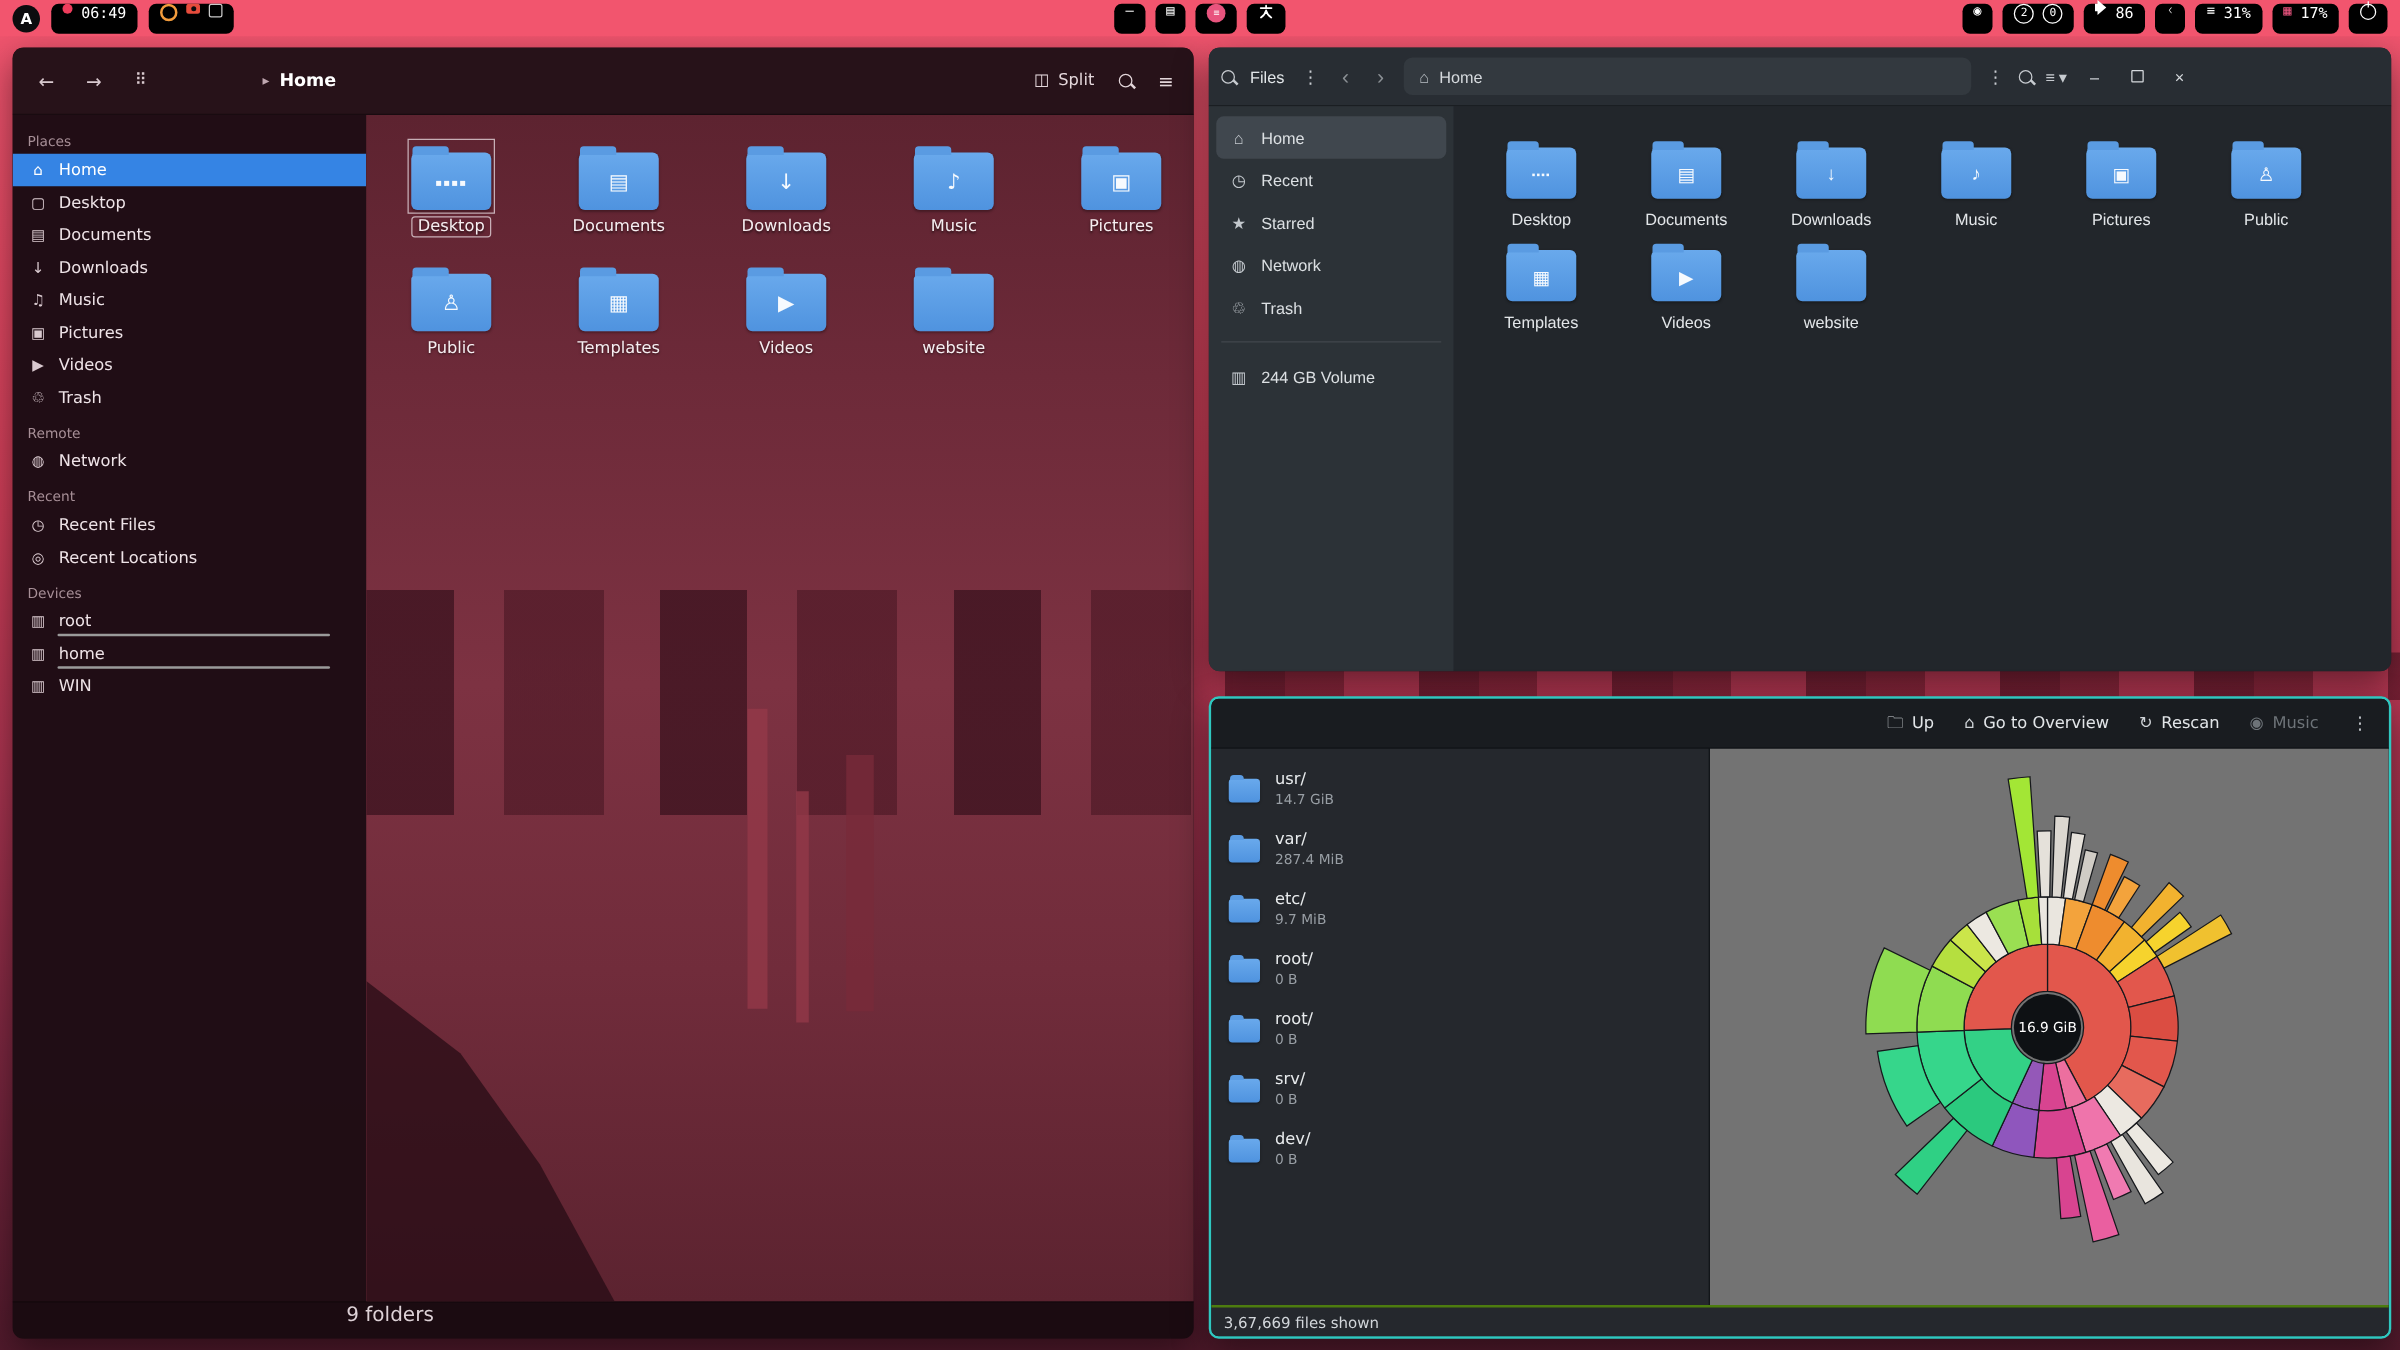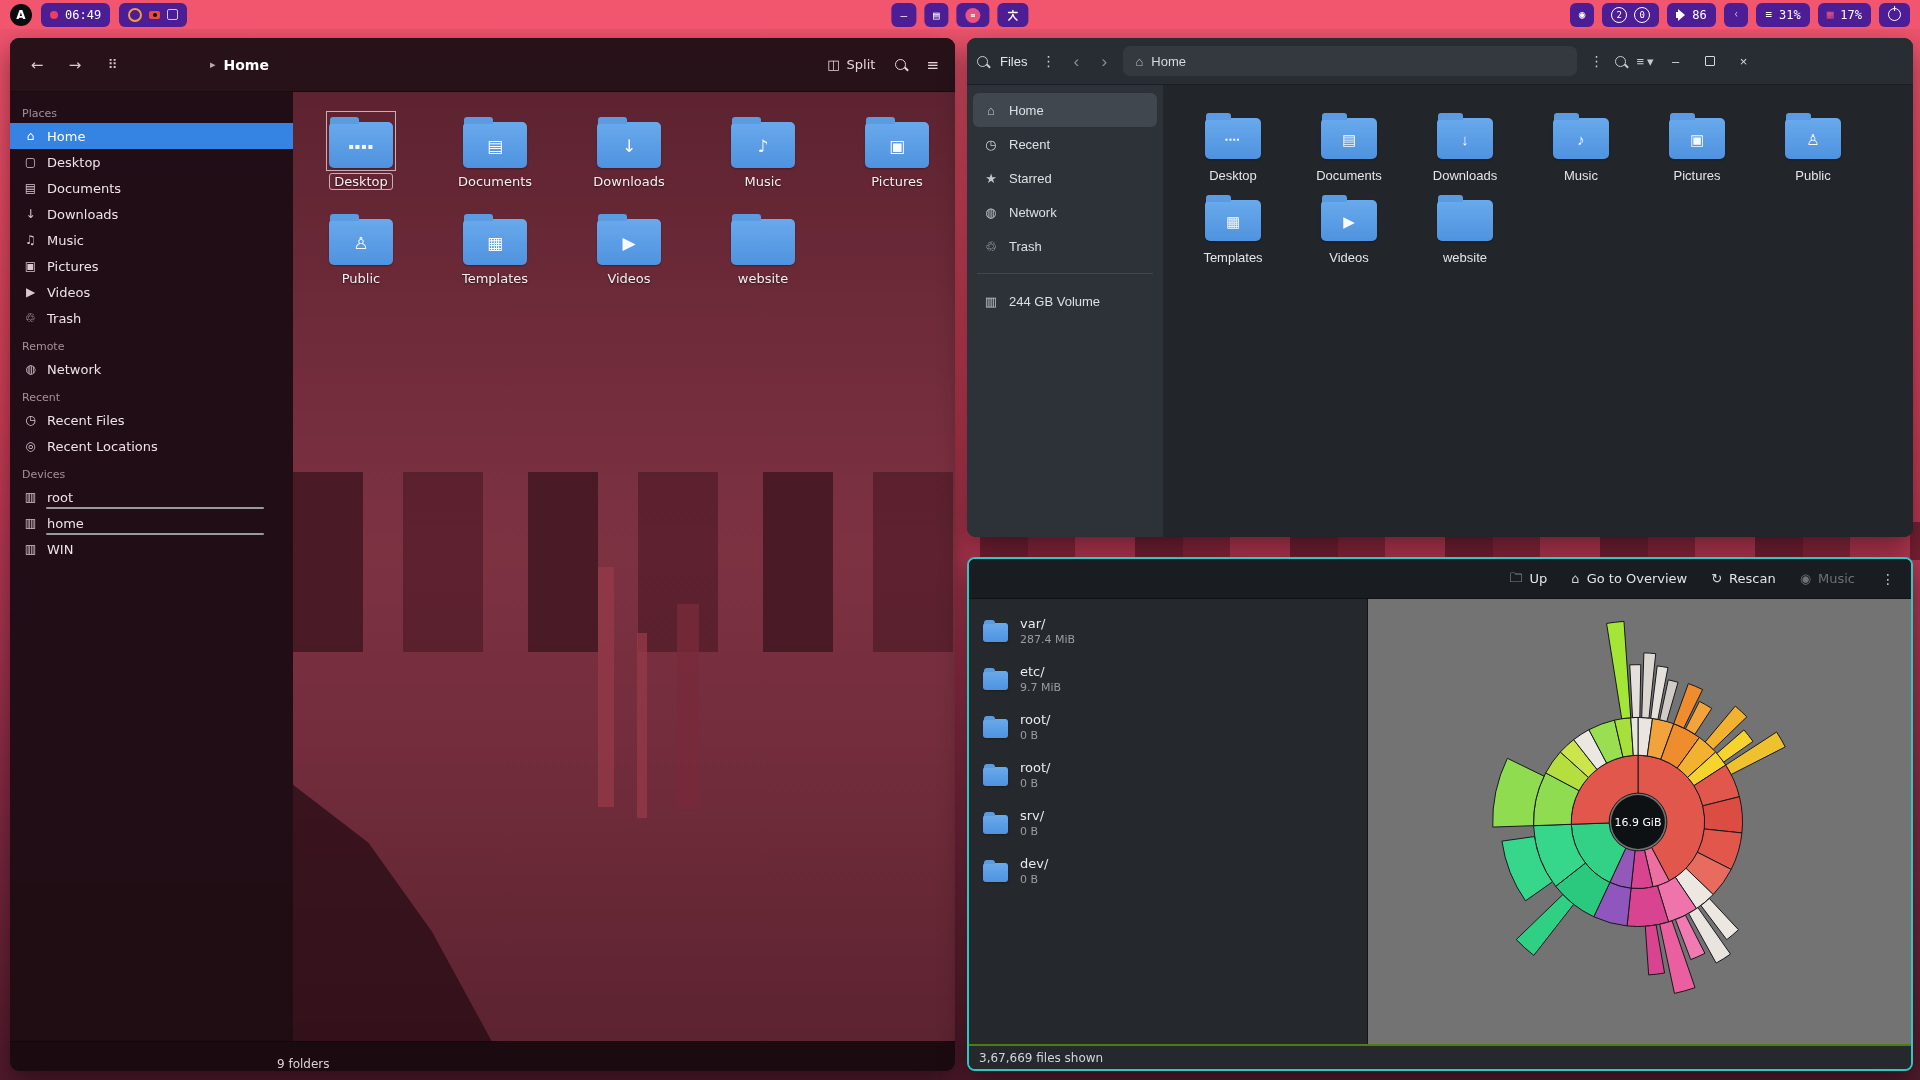--- a/index.html
+++ b/index.html
@@ -6,21 +6,21 @@
   body{
     width:1920px;height:1080px;position:relative;overflow:hidden;
     font-family:"DejaVu Sans",sans-serif;color:#fff;
     background:linear-gradient(180deg,#f0566f 0%,#e44a64 18%,#cf3e58 38%,#a93450 58%,#7c2740 78%,#511a2c 100%);
   }
   
   .strip-skyline{position:absolute;left:950px;top:522px;width:970px;height:38px;
     background:repeating-linear-gradient(90deg,rgba(74,16,31,0) 0 30px,rgba(74,16,31,.6) 30px 78px,rgba(95,22,38,.5) 78px 125px,rgba(74,16,31,0) 125px 155px);}
   
   .topbar{position:absolute;left:0;top:0;right:0;height:29px;background:#f2556e;display:flex;align-items:center;padding:0 10px;gap:9px;z-index:50}
-  .pill{height:24px;background:#4c1d95;border-radius:6px;display:flex;align-items:center;gap:7px;padding:0 9px;font:12px "DejaVu Sans Mono",monospace;color:#fff}
+  .pill{height:24px;background:#000000;border-radius:6px;display:flex;align-items:flex-start;gap:7px;padding:0 9px;font:12px "DejaVu Sans Mono",monospace;color:#fff}
   .logo{width:22px;height:22px;border-radius:50%;background:#0c0c0e;display:flex;align-items:center;justify-content:center;font-weight:bold;font-size:12px}
   .dot-red{width:8px;height:8px;border-radius:50%;background:#ee3d5c}
   .mini{font-size:11px;line-height:1}
   .orange-ring{width:10px;height:10px;border:2px solid #f39c3c;border-radius:50%}
   .red-cam{width:11px;height:8px;background:#e74c3c;border-radius:2px;position:relative}
   .red-cam::after{content:"";position:absolute;left:3.5px;top:2px;width:4px;height:4px;border-radius:50%;background:#0c0c0e}
   .gray-sq{width:9px;height:9px;border:1.5px solid #c9c9c9;border-radius:2px}
   .center-group{position:absolute;left:50%;transform:translateX(-50%);top:3px;display:flex;gap:8px}
   .right-group{margin-left:auto;display:flex;gap:8px;align-items:center}
   .circ-badge{width:14px;height:14px;border:1.2px solid #fff;border-radius:50%;display:flex;align-items:center;justify-content:center;font-size:9px}
@@ -55,21 +55,21 @@
   .tower{position:absolute;background:rgba(150,58,74,.75)}
   #t1{left:46%;top:50%;width:16px;height:240px}
   #t2{left:52%;top:57%;width:10px;height:185px}
   #t3{left:58%;top:54%;width:22px;height:205px;background:rgba(120,42,58,.8)}
   .mass{position:absolute;left:0;bottom:0;width:30%;height:36%;background:rgba(34,10,19,.7);clip-path:polygon(0 25%,38% 42%,70% 68%,100% 100%,0 100%)}
   .lw-grid{position:relative;display:grid;grid-template-columns:repeat(5,124px);gap:4px 10px;padding:18px 0 0 6px;justify-items:center;align-content:start}
   .fcell{width:124px;height:93px;display:flex;flex-direction:column;align-items:center;gap:6px;padding-top:4px;box-sizing:border-box}
   .fcell .lbl{font-size:13px;color:#f6eef1;text-shadow:0 1px 2px rgba(0,0,0,.6);padding:0 4px;border-radius:2px}
   .fcell.sel .iconwrap{outline:1px solid rgba(225,210,216,.8);outline-offset:2px}
   .fcell.sel .lbl{outline:1px solid rgba(225,210,216,.8)}
-  .lw-status{grid-column:1/3;background:rgba(26,11,17,.9);display:flex;align-items:flex-end;font-size:12px;color:#ddd1d6;padding-left:267px;border-top:1px solid rgba(0,0,0,.3)}
+  .lw-status{grid-column:1/3;background:rgba(26,11,17,.9);display:flex;align-items:flex-start;font-size:16px;color:#ddd1d6;padding-left:267px;border-top:1px solid rgba(0,0,0,.3)}
   
   .folder{position:relative;border-radius:5px;background:linear-gradient(180deg,#69a9ec 0%,#4f93df 100%);box-shadow:0 1px 2px rgba(0,0,0,.3)}
   .folder::before{content:"";position:absolute;top:-5px;left:1px;width:45%;height:7px;border-radius:3px 3px 0 0;background:#5a9be2}
   .folder .em{position:absolute;inset:2px 0 0 0;display:flex;align-items:center;justify-content:center;color:rgba(255,255,255,.95);font-size:17px}
   .folder.lg{width:64px;height:46px;margin-top:8px}
   .folder.md{width:56px;height:41px;margin-top:7px}
   .folder.md .em{font-size:15px}
   .folder.sm{width:25px;height:19px;border-radius:3px;margin-top:3px}
   .folder.sm::before{height:4px;top:-3px}
   .em.small{font-size:8px !important;letter-spacing:1px}
@@ -478,20 +478,27 @@
       <span class="ic">↻</span>
       <span>Rescan</span>
     </span>
     <span class="bb-btn disabled">
       <span class="ic">◉</span>
       <span>Music</span>
     </span>
     <span class="kebab">⋮</span>
   </div>
   <div class="bb-list" id="bb-list">
+      <div class="bb-row">
+        <div class="folder sm"></div>
+        <div class="bb-texts">
+          <div class="bb-name">usr/</div>
+          <div class="bb-size">14.7 GiB</div>
+        </div>
+      </div>
       <div class="bb-row">
         <div class="folder sm"></div>
         <div class="bb-texts">
           <div class="bb-name">var/</div>
           <div class="bb-size">287.4 MiB</div>
         </div>
       </div>
       <div class="bb-row">
         <div class="folder sm"></div>
         <div class="bb-texts">

